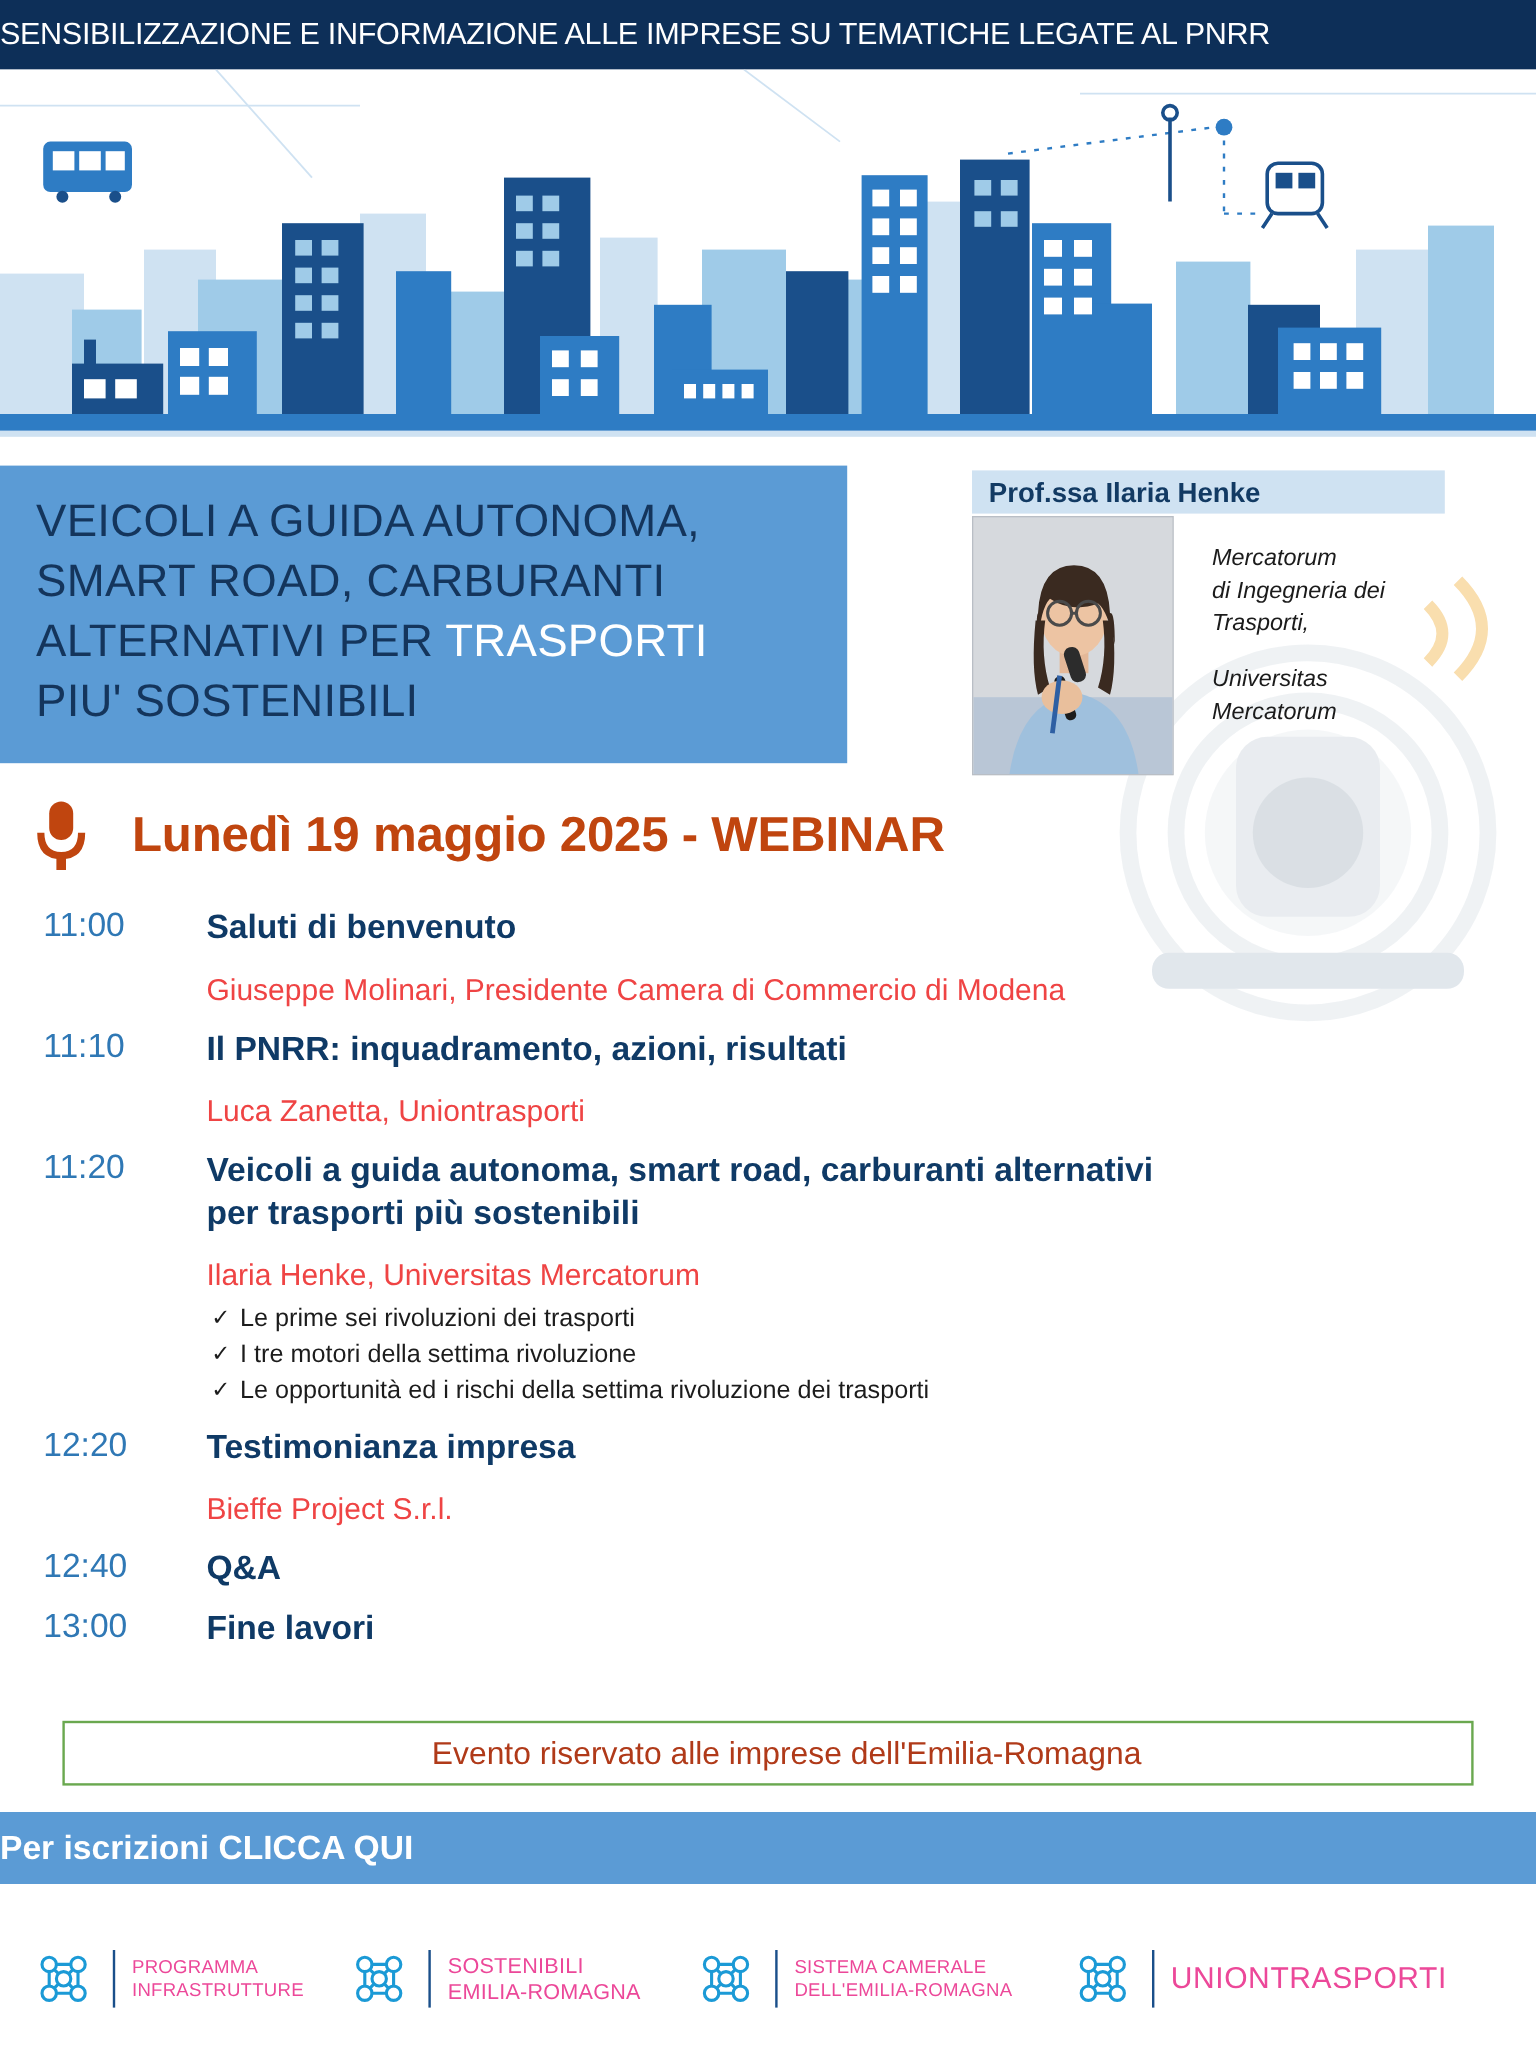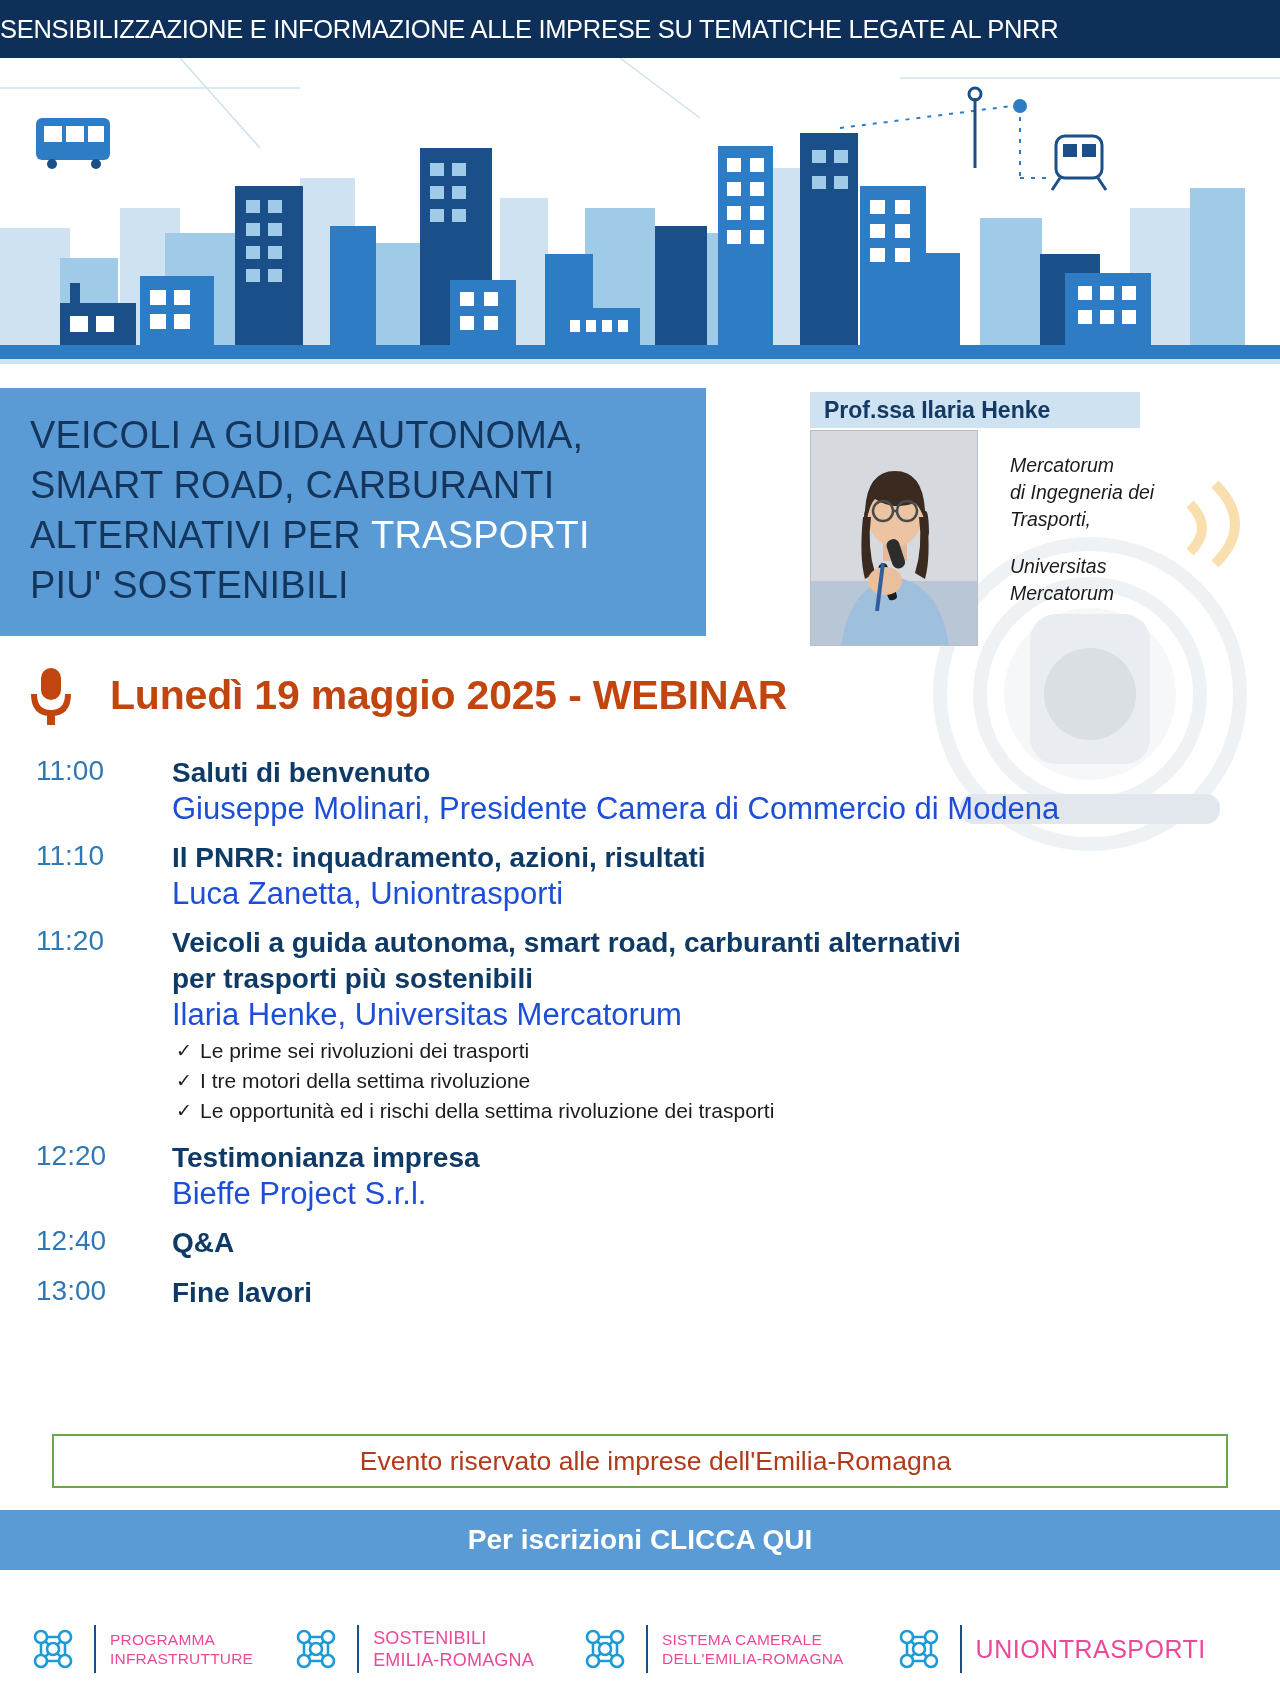--- a/index.html
+++ b/index.html
@@ -82,21 +82,21 @@
     letter-spacing: 0.2px;
     font-weight: 400;
     white-space: nowrap;
   }
   .titlebox .line .lite { color: #ffffff; }
 
   
   .speaker-name {
     position: absolute;
     top: 392px; left: 810px;
-    width: 330px; height: 36px;
+    width: 394px; height: 36px;
     background: #cfe2f2;
     color: #123a63;
     font-size: 23px;
     font-weight: bold;
     display: flex;
     align-items: center;
     padding-left: 14px;
   }
   .speaker-photo {
     position: absolute;
@@ -147,24 +147,24 @@
     font-size: 28px;
   }
   .ag-body { margin-left: 136px; padding-right: 40px; }
   .ag-title {
     color: #0f3a66;
     font-size: 28px;
     font-weight: bold;
     line-height: 36px;
   }
   .ag-sub {
-    color: #1d4ed8;
-    font-size: 31px;
+    color: #ef4444;
+    font-size: 25px;
     line-height: 34px;
-    margin-top: 1px;
+    margin-top: 17px;
   }
   .ag-bullets { margin-top: 4px; }
   .ag-bullet {
     color: #1c1c1c;
     font-size: 21px;
     line-height: 30px;
     padding-left: 28px;
     position: relative;
   }
   .ag-bullet::before {
@@ -193,21 +193,21 @@
   }
 
   
   .regbar {
     position: absolute;
     top: 1510px; left: 0;
     width: 1280px; height: 60px;
     background: #5b9bd5;
     display: flex;
     align-items: center;
-    justify-content: center;
+    justify-content: flex-start;
   }
   .regbar-text {
     color: #ffffff;
     font-size: 28px;
     font-weight: bold;
   }
   .regbar-text .u { text-decoration: none; }
 
   
   .footer {

